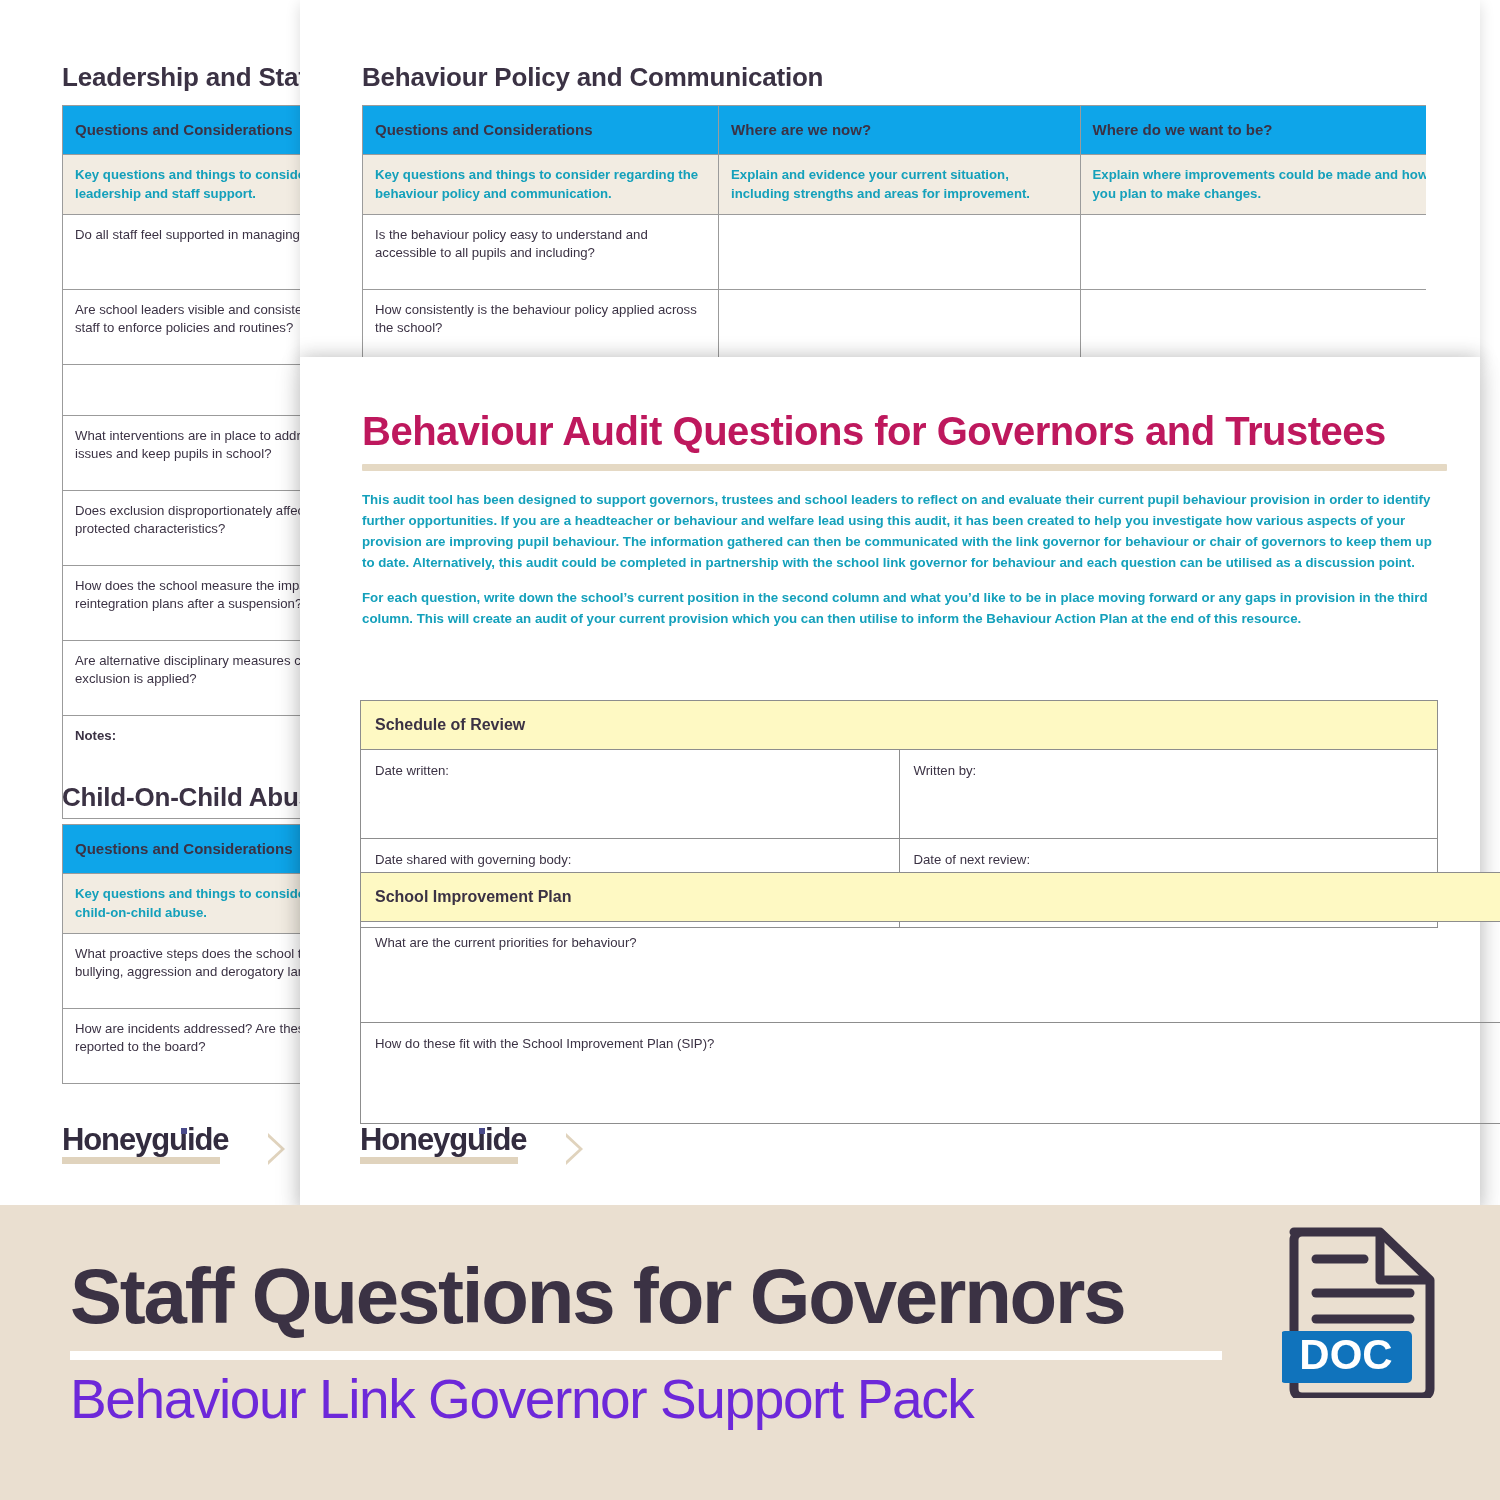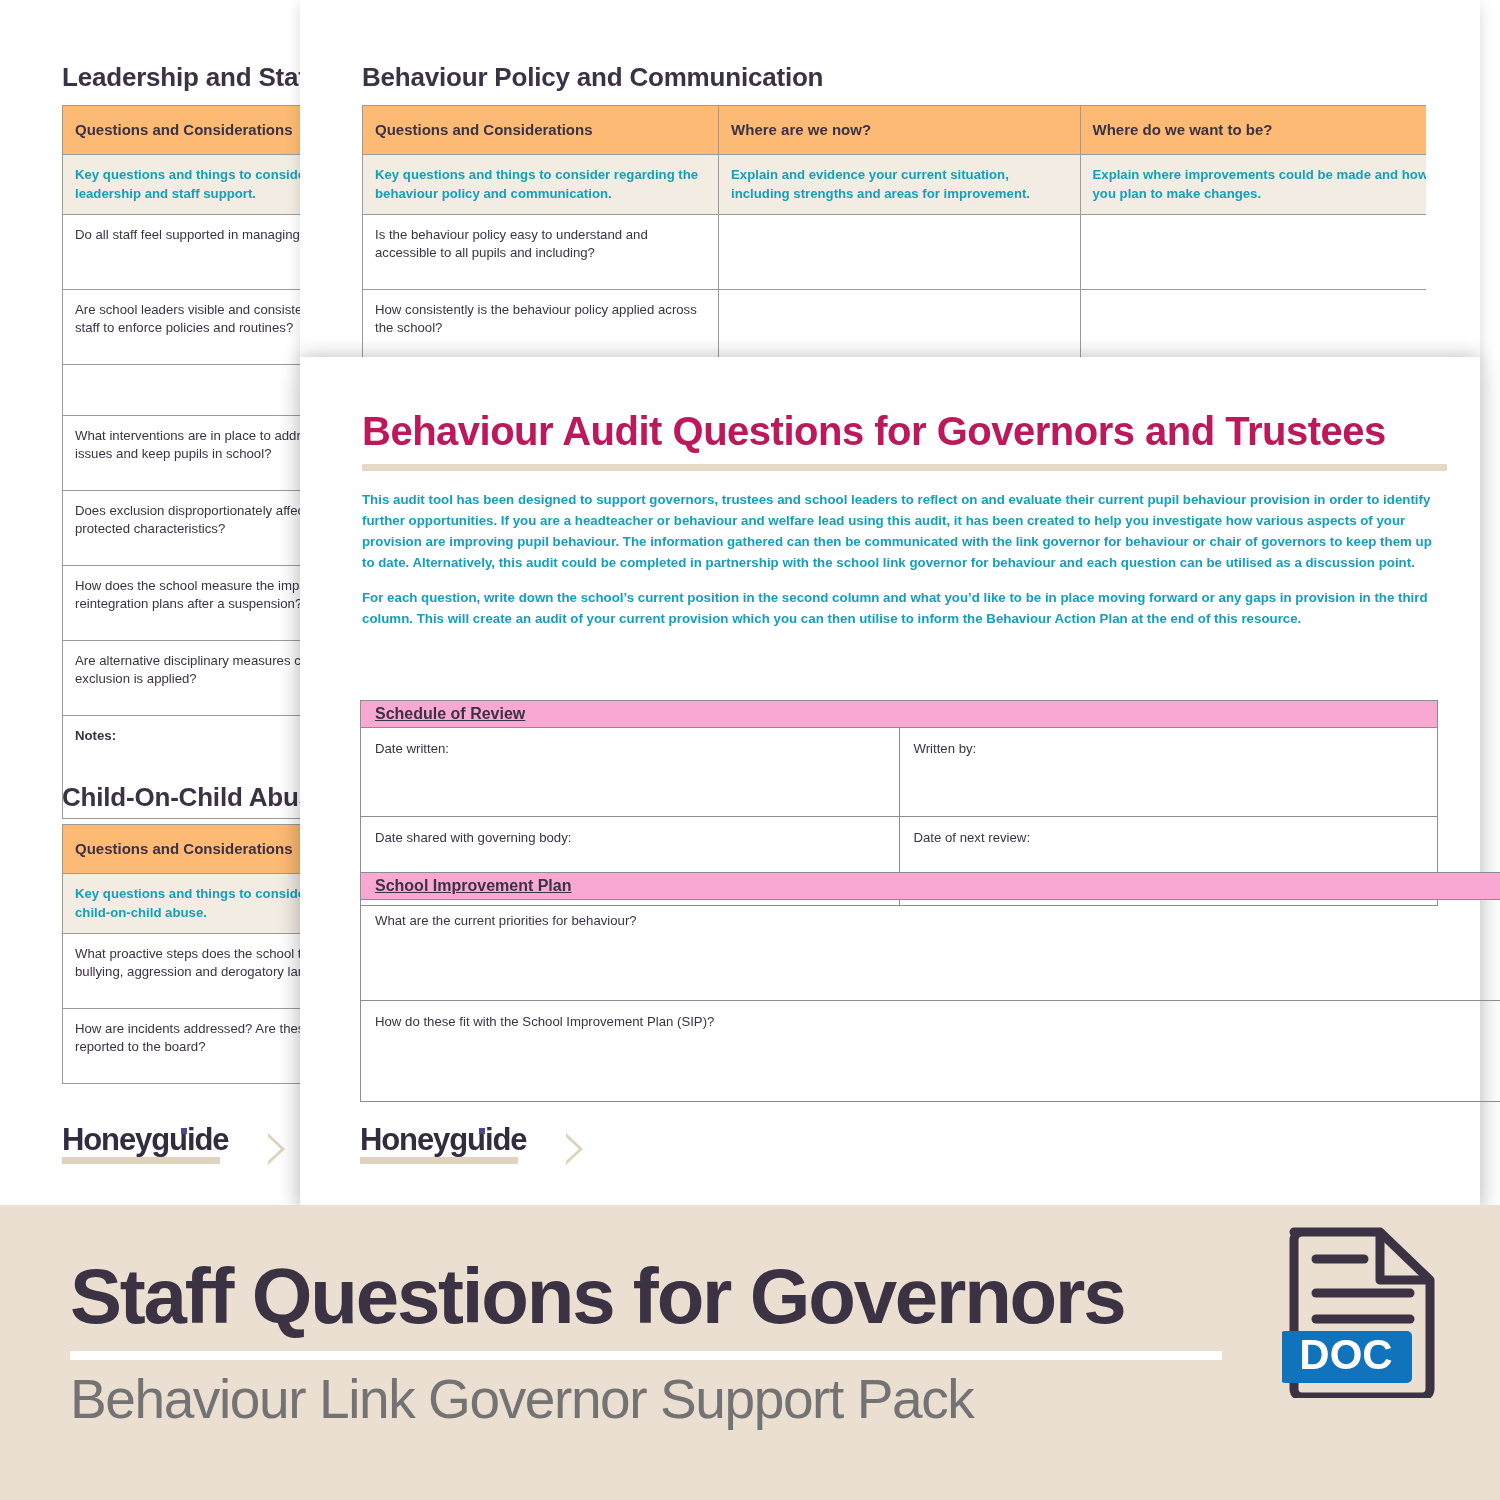--- a/index.html
+++ b/index.html
@@ -49,39 +49,39 @@
 
   
   table.audit{border-collapse:collapse;table-layout:fixed;width:100%;}
   table.audit th, table.audit td{
     border:1px solid #9b9b9b;
     vertical-align:top;
     padding:11px 12px;
     font-size:13.2px;color:#3b3244;line-height:1.33;
   }
   table.audit th{
-    background:#fdba74;font-weight:bold;font-size:15px;text-align:left;
+    background:#0ea5e9;font-weight:bold;font-size:15px;text-align:left;
     padding:14px 12px;
   }
   tr.guide td{
     background:#f2ece2;color:#14a0bb;font-weight:bold;font-size:13.2px;line-height:1.42;
   }
   tr.qrow td{background:#fff;height:52px;}
   td.notes{font-weight:bold;height:80px;}
 
   
   table.box{border-collapse:collapse;table-layout:fixed;width:100%;}
   table.box td, table.box th{
     border:1px solid #8d8d8d;
     font-size:13.2px;color:#3b3244;
     padding:13px 14px;vertical-align:top;
   }
   table.box th{
-    background:#f9a8d4;text-align:left;font-size:16px;font-weight:bold;
-    padding:4px 14px;color:#3b3244;text-decoration:underline;
+    background:#fef9c3;text-align:left;font-size:16px;font-weight:bold;
+    padding:15px 14px;color:#3b3244;
   }
   td.tall{height:62px;}
   td.taller{height:74px;margin-top:20px;}
 
   
   .logo{position:relative;display:inline-block;height:40px;}
   .logo .word{
     font-size:31px;font-weight:bold;color:#332c3f;letter-spacing:-1.1px;
     line-height:30px;display:block;
   }
@@ -108,21 +108,21 @@
   .banner-main{
     position:absolute;left:70px;top:52px;
     font-size:78px;font-weight:bold;color:#3b3244;
     letter-spacing:-2.2px;line-height:78px;white-space:nowrap;
   }
   .banner-rule{
     position:absolute;left:70px;top:146px;width:1152px;height:9px;background:#ffffff;
   }
   .banner-sub{
     position:absolute;left:70px;top:165px;
-    font-size:55px;color:#737373;letter-spacing:-1.4px;line-height:58px;white-space:nowrap;
+    font-size:55px;color:#6d28d9;letter-spacing:-1.4px;line-height:58px;white-space:nowrap;
   }
   .doc-icon{position:absolute;right:58px;top:18px;width:160px;height:175px;}
 </style>
 </head>
 <body>
 
 <div class="stage">
 
   <div class="sheet sheet-back">
     <div class="sheet-back-inner">

